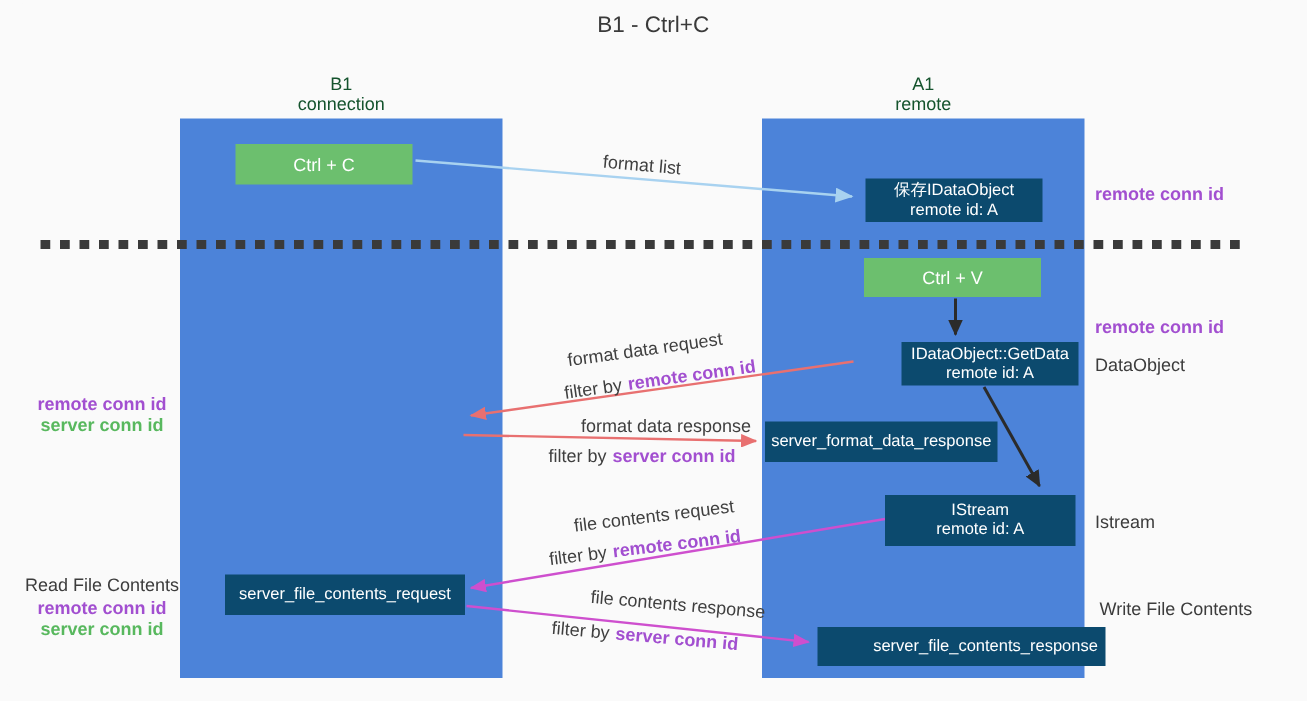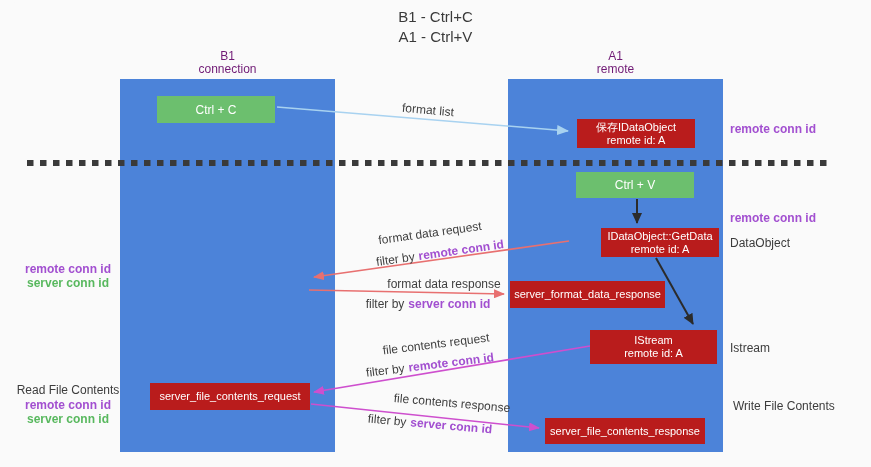--- a/index.html
+++ b/index.html
@@ -5,47 +5,46 @@
   html,body{margin:0;padding:0;background:#fafafa;}
   #stage{
     position:relative;width:871px;height:467px;overflow:hidden;
     background:#fafafa;
     font-family:"Liberation Sans","DejaVu Sans",sans-serif;
     color:#3c3c3c;
     border-radius:26px;
   }
   .abs{position:absolute;}
   #title{left:0;right:0;top:7px;text-align:center;font-size:15px;line-height:20px;color:#3a3a3a;}
-  .lane-header{top:50px;width:215px;text-align:center;font-size:12px;line-height:13px;color:#701a75;}
+  .lane-header{top:50px;width:215px;text-align:center;font-size:12px;line-height:13px;color:#14532d;}
   .lane{top:79px;width:215px;height:373px;background:#4c83d9;}
   svg.overlay{position:absolute;left:0;top:0;pointer-events:none;}
   .node{display:flex;flex-direction:column;align-items:center;justify-content:center;
         color:#fff;text-align:center;z-index:5;}
-  .node.orange{background:#b91c1c;font-size:11px;line-height:13px;}
+  .node.orange{background:#0c4a6e;font-size:11px;line-height:13px;}
   .node.green{background:#6cbf6e;font-size:12px;}
   .edge-label{font-size:12px;color:#3f3f3f;white-space:nowrap;z-index:6;}
   .center{transform:translate(-50%,-50%);}
   .rot-m8{transform:translate(-50%,-50%) rotate(-8deg);}
   .rot-m7{transform:translate(-50%,-50%) rotate(-7deg);}
   .rot-p5{transform:translate(-50%,-50%) rotate(5deg);}
   .purple{color:#a24fd0;font-weight:bold;}
   .greentext{color:#58b85e;font-weight:bold;}
   .darktext{color:#3c3c3c;font-weight:normal;}
   .filter-key{margin-left:4px;}
   .side-note{font-size:12px;white-space:nowrap;z-index:6;}
   .left-col{left:10px;width:116px;text-align:center;}
 </style>
 </head>
 <body>
 
 <div id="stage">
 
   <div class="abs" id="title">
     <div>B1 - Ctrl+C</div>
-    <div>A1 - Ctrl+V</div>
   </div>
 
   <div class="abs lane-header" style="left:120px;">
     <div>B1</div>
     <div>connection</div>
   </div>
   <div class="abs lane-header" style="left:508px;">
     <div>A1</div>
     <div>remote</div>
   </div>
@@ -111,21 +110,21 @@
 
   <div class="abs node orange" style="left:590px;top:330px;width:127px;height:34px;">
     <div>IStream</div>
     <div>remote id: A</div>
   </div>
 
   <div class="abs node orange" style="left:150px;top:383px;width:160px;height:27px;">
     <div>server_file_contents_request</div>
   </div>
 
-  <div class="abs node orange" style="left:545px;top:418px;width:160px;height:26px;">
+  <div class="abs node orange" style="left:545px;top:418px;width:160px;height:26px;padding-left:32px;">
     <div>server_file_contents_response</div>
   </div>
 
   <div class="abs edge-label rot-p5" style="left:428px;top:110px;">format list</div>
 
   <div class="abs edge-label rot-m8" style="left:430px;top:233px;">format data request</div>
   <div class="abs edge-label rot-m8" style="left:440px;top:253px;">
     <span>filter by</span><span class="purple filter-key">remote conn id</span>
   </div>
 

